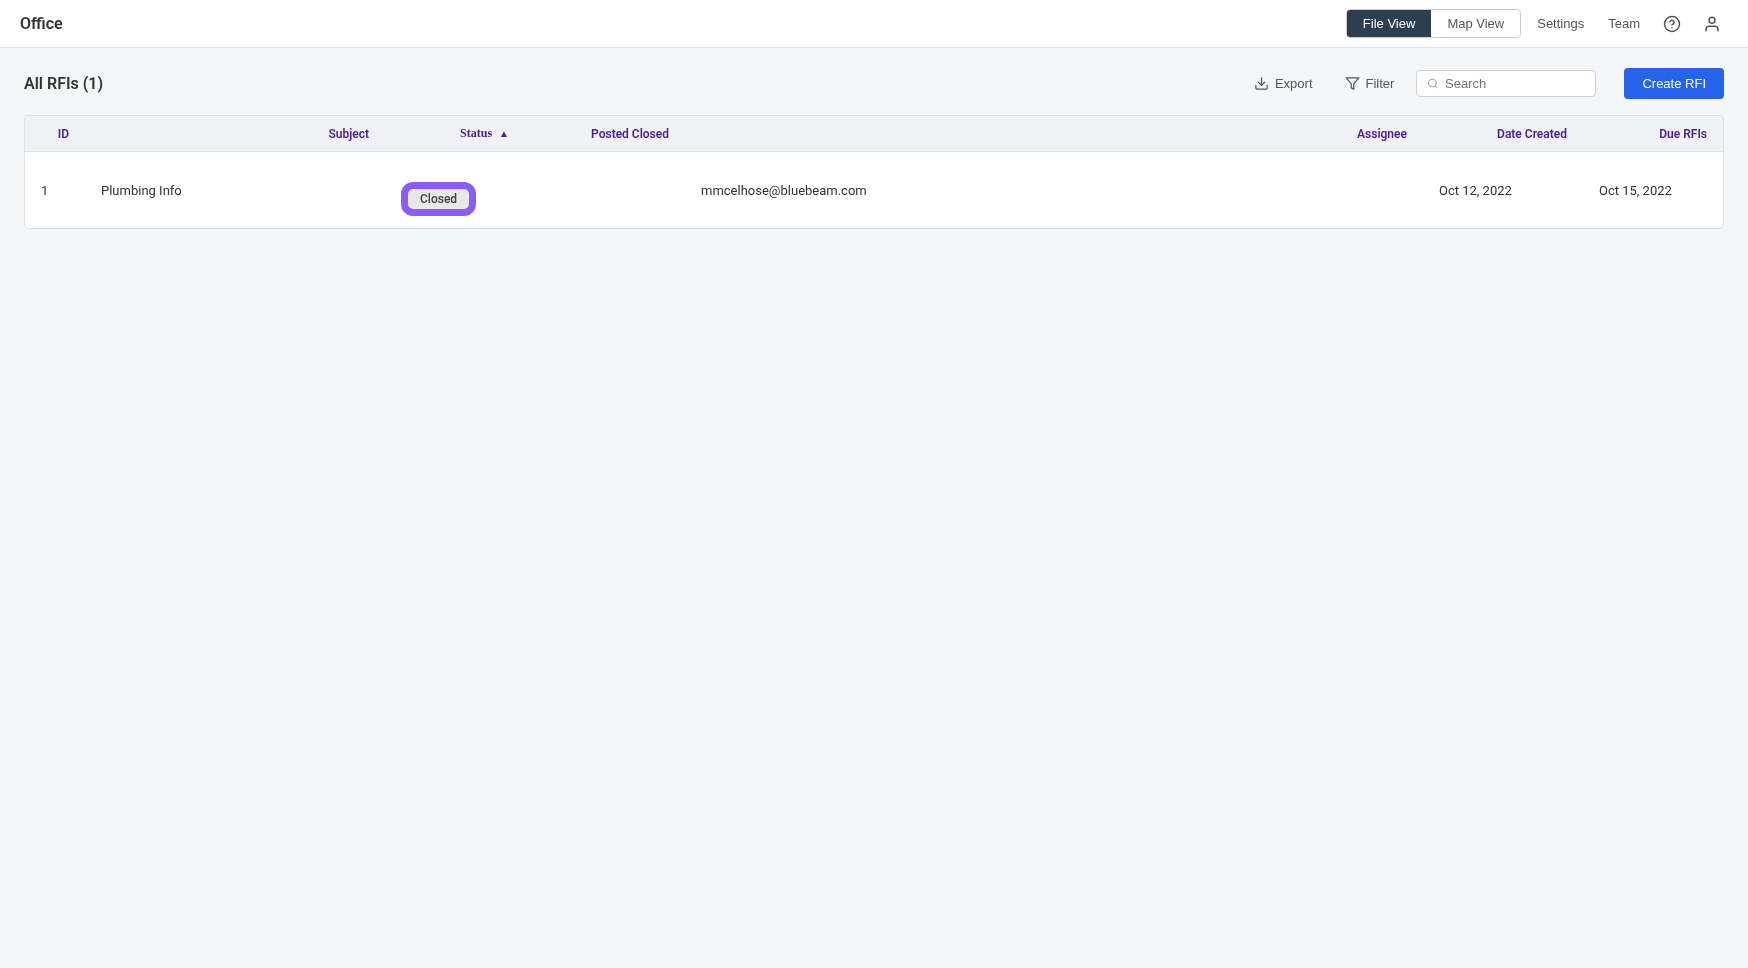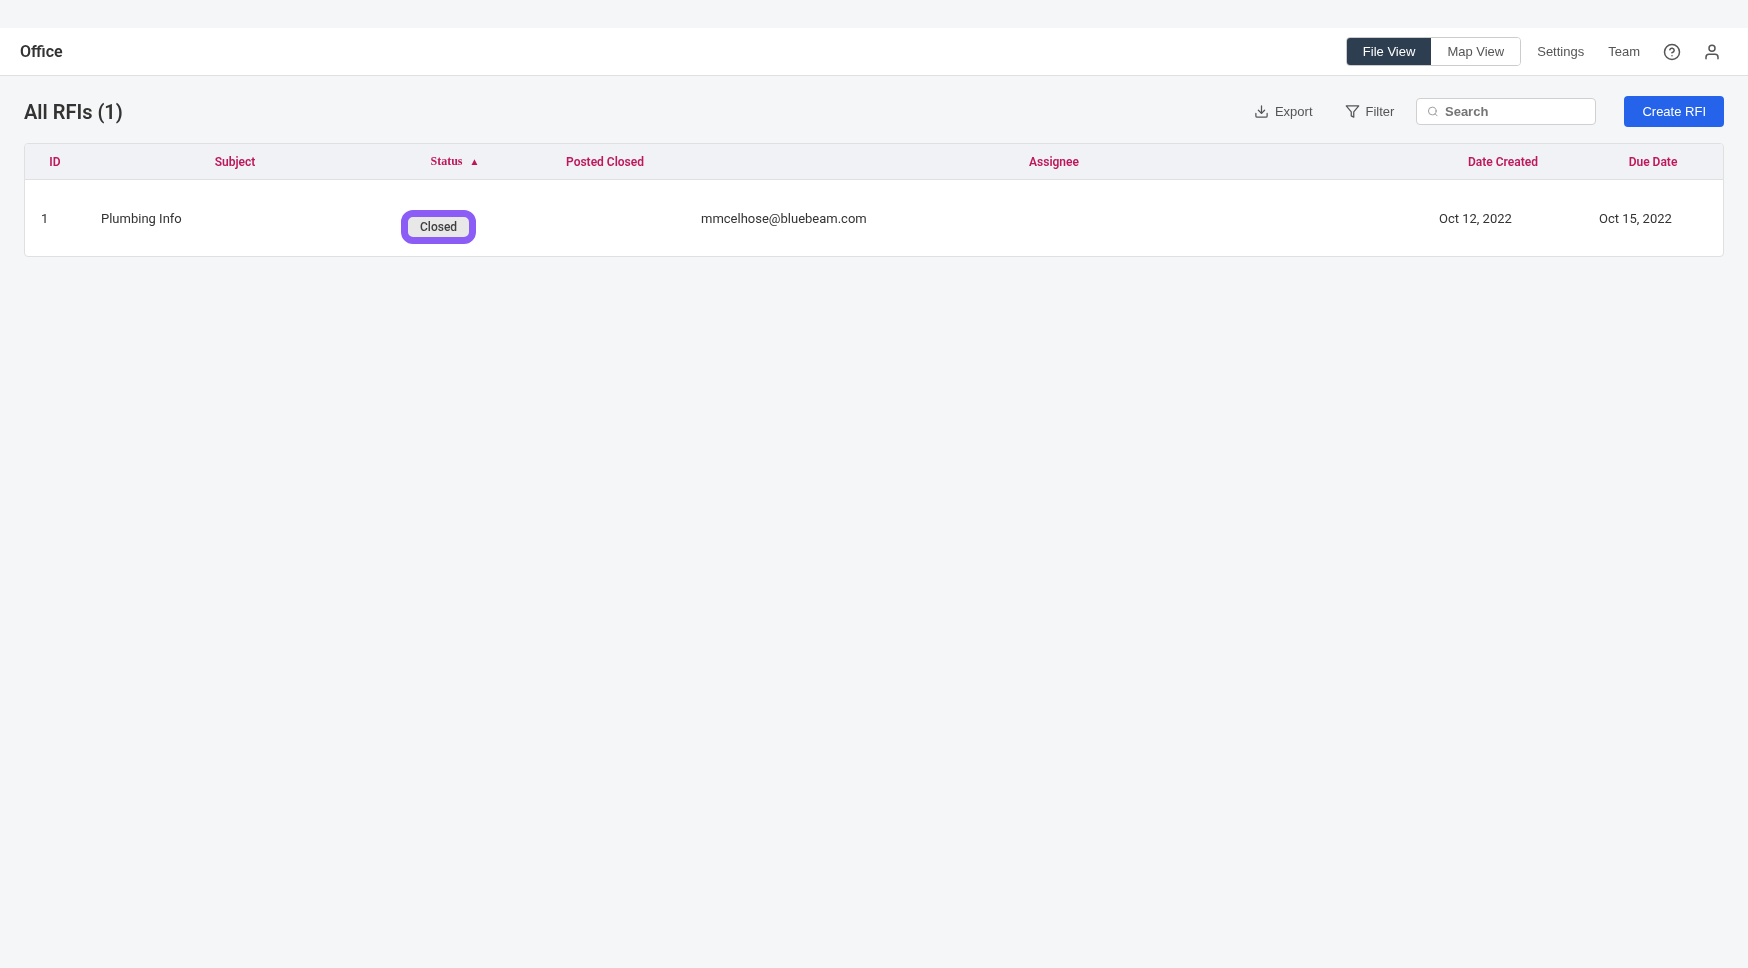--- a/index.html
+++ b/index.html
@@ -17,21 +17,20 @@
 
     
     .top-nav {
       background: #fff;
       border-bottom: 1px solid #e0e0e0;
       display: flex;
       align-items: center;
       padding: 0 20px;
       height: 48px;
       justify-content: space-between;
-      margin-top: 28px;
     }
 
     .nav-left {
       display: flex;
       align-items: center;
     }
 
     .app-title {
       font-size: 16px;
       font-weight: 600;
@@ -97,21 +96,21 @@
 
     
     .page-header {
       display: flex;
       align-items: center;
       justify-content: space-between;
       margin-bottom: 16px;
     }
 
     .page-title {
-      font-size: 20px;
+      font-size: 16px;
       font-weight: 600;
       color: #333;
     }
 
     .page-actions {
       display: flex;
       align-items: center;
       gap: 12px;
     }
 
@@ -138,21 +137,20 @@
       width: 180px;
     }
 
     .search-box input {
       border: none;
       outline: none;
       font-size: 13px;
       color: #ec4899;
       width: 100%;
       background: transparent;
-      font-weight: bold;
     }
 
     .create-btn {
       background: #2563eb;
       color: #fff;
       border: none;
       border-radius: 4px;
       padding: 8px 18px;
       font-size: 13px;
       font-weight: 500;
@@ -173,24 +171,24 @@
       border-collapse: collapse;
     }
 
     thead tr {
       background: #f0f2f5;
       border-bottom: 1px solid #e0e0e0;
     }
 
     th {
       padding: 10px 16px;
-      text-align: center;
+      text-align: right;
       font-size: 12px;
       font-weight: 600;
-      color: #be185d;
+      color: #4c1d95;
       white-space: nowrap;
     }
 
     th.sortable {
       cursor: pointer;
       user-select: none;
     }
 
     .sort-icon {
       font-size: 10px;
@@ -297,21 +295,21 @@
         <tr>
           <th class="th-id"><span>ID</span></th>
           <th class="th-subject"><span>Subject</span></th>
           <th class="th-status sortable">
             <span>Status</span>
             <span class="sort-icon">▲</span>
           </th>
           <th class="th-posted-sheets"><span>Posted Closed</span></th>
           <th class="th-assignee"><span>Assignee</span></th>
           <th class="th-date-created"><span>Date Created</span></th>
-          <th class="th-due-date"><span>Due Date</span></th>
+          <th class="th-due-date"><span>Due RFIs</span></th>
         </tr>
       </thead>
       <tbody>
         <tr class="table-row">
           <td>1</td>
           <td>Plumbing Info</td>
           <td>
             <span class="status-badge">Closed</span>
           </td>
           <td></td>

